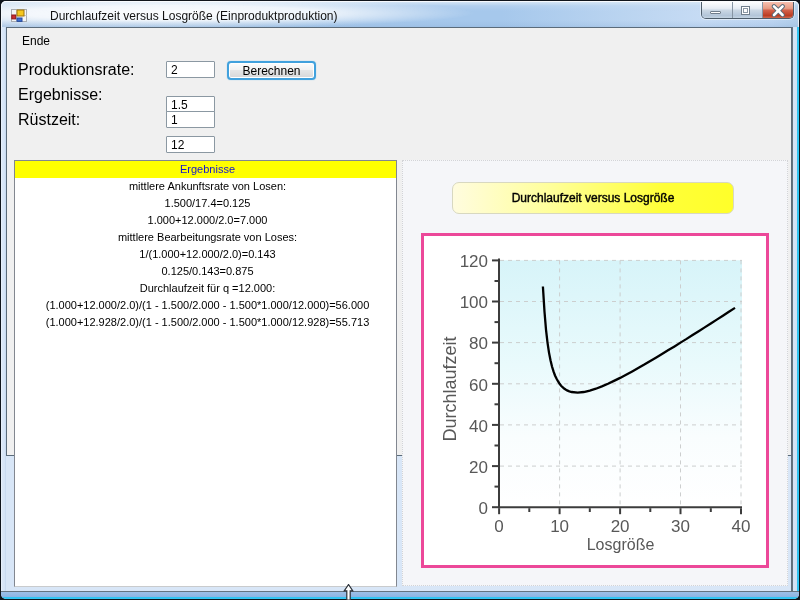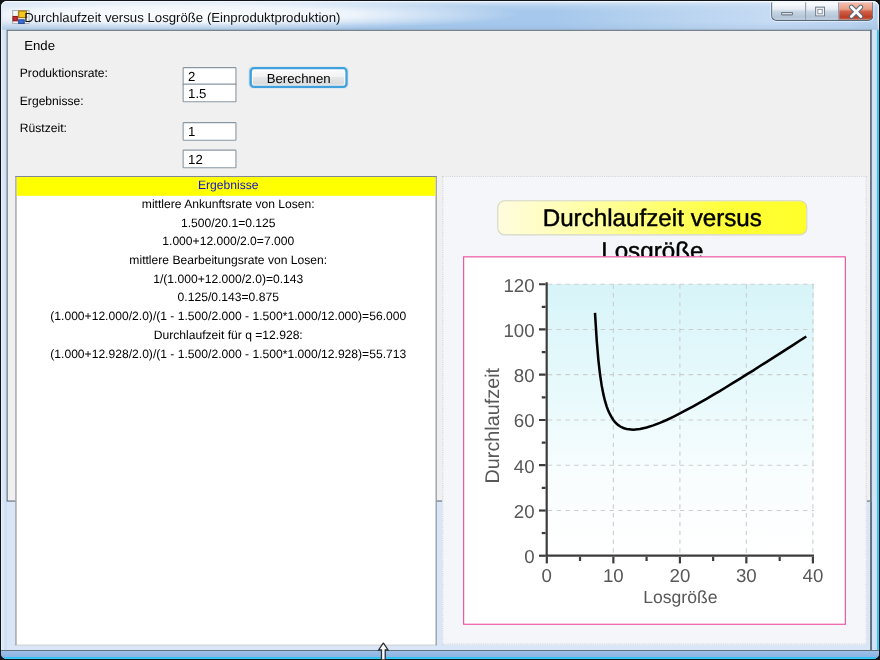--- a/index.html
+++ b/index.html
@@ -9,21 +9,21 @@
 #borderfill { position:absolute; left:1px; top:1px; width:798px; height:598px; border-radius:5px; background:#d8e6f7; }
 #titlebar { position:absolute; left:1px; top:1px; width:798px; height:27px; border-radius:5px 5px 0 0; border-top:1px solid rgba(255,255,255,0.9); border-left:1px solid rgba(255,255,255,0.85); border-right:1px solid rgba(255,255,255,0.55);
   background:
     radial-gradient(ellipse 305px 15px at 168px 11px, rgba(255,255,255,0.95) 0%, rgba(255,255,255,0.8) 50%, rgba(255,255,255,0) 100%),
     linear-gradient(to bottom, rgba(215,231,246,0.9) 0px, rgba(200,221,242,0.35) 4px, rgba(255,255,255,0) 9px),
     linear-gradient(to right, #c4d8ee 0px, #adcbea 250px, #a6c8ec 360px, #a6c8ec 500px, #bad4f0 620px, #c6dbf4 700px, #bdd5f1 770px, #b0cde9 798px);
 }
 #titlebar .sheen { position:absolute; inset:0; border-radius:6px 6px 0 0;
   background:linear-gradient(to bottom, rgba(255,255,255,0) 70%, rgba(140,175,215,0.18) 88%, rgba(120,160,205,0.28) 100%);
 }
-#titletext { position:absolute; left:20px; top:7px; font-size:12px; color:#111; white-space:nowrap; }
+#titletext { position:absolute; left:48px; top:7px; font-size:12px; color:#111; white-space:nowrap; }
 
 #wicon { position:absolute; left:9px; top:7px; }
 
 #rightstrip { position:absolute; top:27px; right:1px; width:8px; height:565px;
   background:linear-gradient(to right,#5d6d7b 0px,#63737f 1.6px,#cfe0f3 1.6px,#d5e4f6 3px,#cfe0f3 6.5px,#2ec3f2 6.5px,#35c8f4 8px); }
 #leftstrip { position:absolute; top:27px; left:1px; width:5px; height:565px;
   background:linear-gradient(to right,#f2f7fd 0px,#dbe8f8 1px,#d5e4f6 3.5px,#c3d6ee 5px); }
 #bottomstrip { position:absolute; left:1px; bottom:1px; width:798px; height:8px; border-radius:0 0 5px 5px;
   background:linear-gradient(to bottom,#5d6d7b 0px,#6b7a86 1px,#9dc0e8 1px,#8cb4e3 6.2px,#2ec3f2 6.2px,#35c8f4 8px); }
 
@@ -33,31 +33,31 @@
 .cb { flex:1; position:relative; border-right:1px solid #8795a3; }
 .cb:last-child { border-right:none; }
 .cb.gray { background:linear-gradient(to bottom,#fdfeff 0%,#e7edf4 40%,#cad7e4 52%,#b3c5d8 85%,#c5d4e2 100%); }
 .cb.red { background:linear-gradient(to bottom,#f7c0b0 0%,#e89c84 40%,#d2614a 52%,#bb3c22 85%,#d06a50 100%); }
 .cb .minbar { position:absolute; left:8px; top:9px; width:11px; height:3px; background:#fff; border:1px solid #707e8c; border-radius:1px; }
 .cb .maxsq { position:absolute; left:8px; top:4px; width:9px; height:9px; background:#fff; border:1px solid #707e8c; }
 .cb .maxsq i { position:absolute; left:1px; top:1px; width:5px; height:5px; display:block; background:#fff; border:1px solid #8b98a5; }
 
 #menu { position:absolute; left:15px; top:6px; font-size:12px; color:#000; }
 
-.flabel { position:absolute; left:11px; font-size:11px; color:#000; }
+.flabel { position:absolute; left:11px; font-size:16px; color:#000; }
 .tbox { position:absolute; left:159px; width:49px; height:17px; background:#fff; border:1px solid #8b98a2; border-radius:1px; font-size:12px; color:#000; padding:1px 0 0 4px; }
 #btn { position:absolute; left:220px; top:33px; width:89px; height:19px; border:2px solid #41a1dd; border-radius:4px; background:linear-gradient(to bottom,#fcfcfc 0%,#f2f2f2 45%,#e5e6e7 50%,#d6d7d9 100%); box-shadow:inset 0 0 0 1px #ffffff, 0 0 1px rgba(70,170,225,0.8); font-size:12px; text-align:center; padding-top:1px; }
 
 #listbox { position:absolute; left:7px; top:132px; width:383px; height:427px; background:#fff; border:1px solid #828790; border-bottom-color:#c9cbcd; overflow:hidden; }
 #listbox .row { height:17px; line-height:17px; font-size:11px; color:#000; padding-left:4px; white-space:pre;text-align:center; }
 #listbox .row.sel { background:#ffff00; color:#1414d2; }
 
 #panel { position:absolute; left:395px; top:132px; width:386px; height:426px; background:#f5f6f9; border:1px dotted #d3d4d7; }
-#ytitle { position:absolute; left:49px; top:21px; width:282px; height:32px; background:linear-gradient(to right,#fffcdf 0%,#ffff9a 35%,#ffff38 75%,#ffff2a 100%); border:1px solid #d8d8c0; border-radius:7px; text-align:center; font-size:22px; color:#000; line-height:30px; -webkit-text-stroke:0.4px #000; }
-#chartbox { position:absolute; left:18px; top:72px; width:348px; height:335px; background:#fff; border:1px solid #ec4899; }
+#ytitle { position:absolute; left:49px; top:21px; width:282px; height:32px; background:linear-gradient(to right,#fffcdf 0%,#ffff9a 35%,#ffff38 75%,#ffff2a 100%); border:1px solid #d8d8c0; border-radius:7px; text-align:center; font-size:12px; color:#000; line-height:30px; -webkit-text-stroke:0.4px #000; }
+#chartbox { position:absolute; left:18px; top:72px; width:348px; height:335px; background:#fff; border:3px solid #ec4899; }
 #cursor { position:absolute; left:339px; top:584px; }
 svg text { font-family:"Liberation Sans", sans-serif; }
 </style>
 </head>
 <body>
 <div id="win"></div>
 <div id="borderfill"></div>
 <div id="titlebar">
   <div class="sheen"></div>
 
@@ -89,34 +89,34 @@
 <div id="leftstrip"></div>
 <div id="rightstrip"></div>
 <div id="bottomstrip"></div>
 <div id="client">
   <div id="menu">Ende</div>
   <div class="flabel" style="top:33px;">Produktionsrate:</div>
   <div class="flabel" style="top:58px;">Ergebnisse:</div>
   <div class="flabel" style="top:83px;">Rüstzeit:</div>
   <div class="flabel" style="top:108px;margin-top:44px;">Losgröße:</div>
   <div class="tbox" style="top:33px;">2</div>
-  <div class="tbox" style="top:48px;">1.5</div>
+  <div class="tbox" style="top:68px;">1.5</div>
   <div class="tbox" style="top:83px;">1</div>
   <div class="tbox" style="top:108px;">12</div>
   <div id="btn">Berechnen</div>
   <div id="listbox">
     <div class="row sel">Ergebnisse</div>
     <div class="row">mittlere Ankunftsrate von Losen:</div>
-    <div class="row">1.500/20.1=0.125</div>
+    <div class="row">1.500/17.4=0.125</div>
     <div class="row">1.000+12.000/2.0=7.000</div>
-    <div class="row">mittlere Bearbeitungsrate von Losen:</div>
+    <div class="row">mittlere Bearbeitungsrate von Loses:</div>
     <div class="row">1/(1.000+12.000/2.0)=0.143</div>
     <div class="row">0.125/0.143=0.875</div>
+    <div class="row">Durchlaufzeit für q =12.000:</div>
     <div class="row">(1.000+12.000/2.0)/(1 - 1.500/2.000 - 1.500*1.000/12.000)=56.000</div>
-    <div class="row">Durchlaufzeit für q =12.928:</div>
     <div class="row">(1.000+12.928/2.0)/(1 - 1.500/2.000 - 1.500*1.000/12.928)=55.713</div>
   </div>
   <div id="panel">
     <div id="ytitle">Durchlaufzeit versus Losgröße</div>
     <div id="chartbox">
       <svg width="348" height="335" viewBox="0 0 348 335">
         <defs>
           <linearGradient id="cyanfade" x1="0" y1="0" x2="0" y2="1">
             <stop offset="0" stop-color="#d7f4f9"></stop>
             <stop offset="0.42" stop-color="#e9fafc"></stop>

